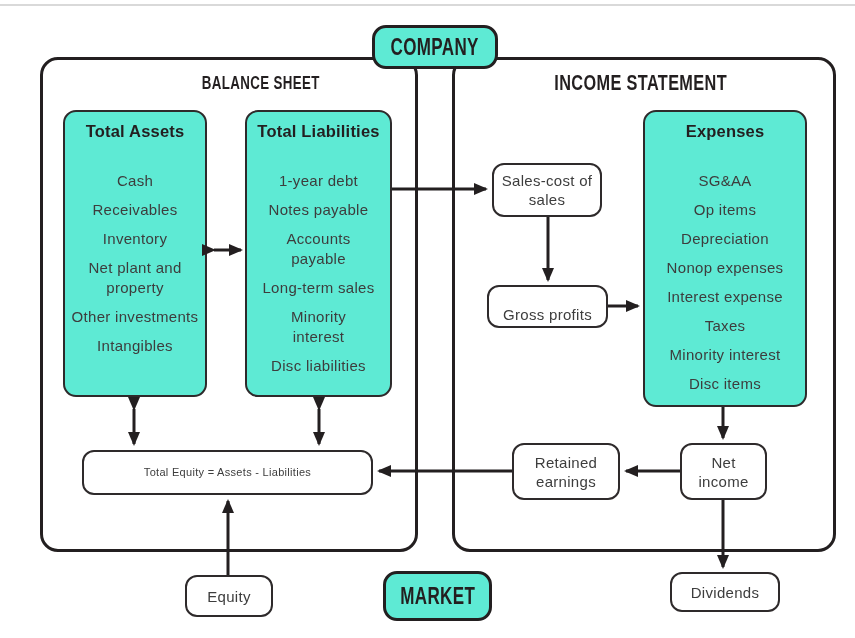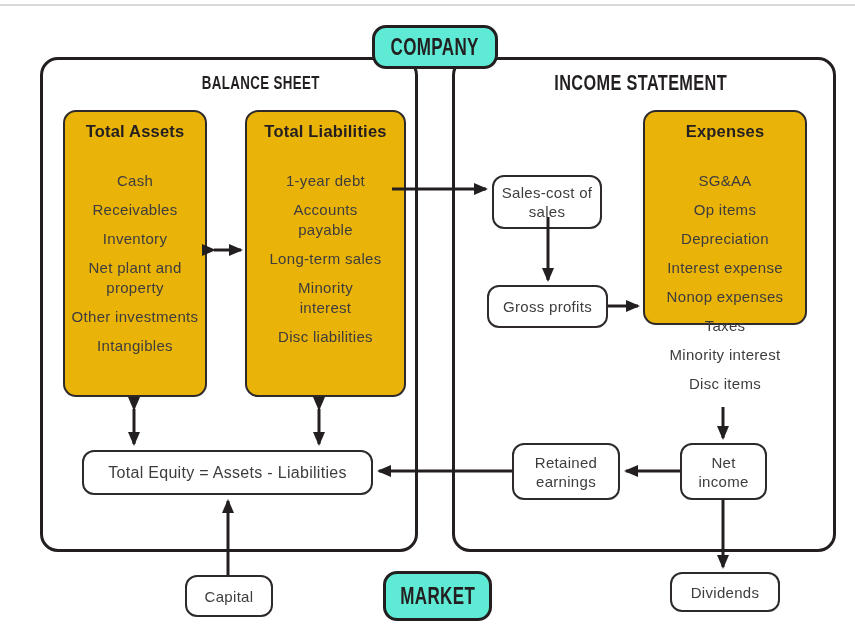--- a/index.html
+++ b/index.html
@@ -22,33 +22,33 @@
   
   .pill{
     position:absolute;background:#5eead4;border:3.5px solid #231f20;border-radius:14px;
     display:flex;align-items:center;justify-content:center;z-index:6;
   }
   .pill .cond{font-size:23px;}
   .company{left:372px;top:25px;width:120px;height:38px;}
   .market{left:383px;top:571px;width:103px;height:44px;}
   
   .node{
-    position:absolute;background:#eab308;border:2px solid #2e2a2b;border-radius:13px;
+    position:absolute;background:#5eead4;border:2px solid #2e2a2b;border-radius:13px;
     box-sizing:border-box;z-index:2;
   }
   .node-title{font-weight:700;font-size:16.5px;text-align:center;color:#231f20;padding-top:10px;letter-spacing:0.2px;}
   .items{display:flex;flex-direction:column;gap:9px;margin-top:30px;align-items:center;}
   .item{font-size:15px;line-height:20px;color:#3d3d3d;text-align:center;letter-spacing:0.3px;min-height:20px;
         display:flex;align-items:center;justify-content:center;padding:0 6px;}
   .small-node{
     position:absolute;background:#ffffff;border:2px solid #2e2a2b;border-radius:12px;
     display:flex;align-items:center;justify-content:center;text-align:center;
     font-size:15px;line-height:19px;color:#3d3d3d;letter-spacing:0.3px;box-sizing:border-box;z-index:2;padding:2px 6px;
   }
-  .equity{font-size:16px;}
+  .equity{font-size:11px;}
   .arrows{position:absolute;left:0;top:0;z-index:3;}
 </style>
 </head>
 <body>
 
 <div class="canvas">
 
   <div class="top-rule"></div>
 
   <div class="panel panel-left"></div>
@@ -73,67 +73,68 @@
     <div class="items">
       <div class="item">Cash</div>
       <div class="item">Receivables</div>
       <div class="item">Inventory</div>
       <div class="item">Net plant and property</div>
       <div class="item">Other investments</div>
       <div class="item">Intangibles</div>
     </div>
   </div>
 
-  <div class="node" style="left:245px;top:110px;width:161px;height:287px;">
+  <div class="node" style="left:245px;top:110px;width:147px;height:287px;">
     <div class="node-title">Total Liabilities</div>
     <div class="items">
       <div class="item">1-year debt</div>
+      <div class="item">Notes payable</div>
       <div class="item" style="max-width:90px;">Accounts payable</div>
       <div class="item">Long-term sales</div>
       <div class="item" style="max-width:80px;">Minority interest</div>
       <div class="item">Disc liabilities</div>
     </div>
   </div>
 
-  <div class="node" style="left:643px;top:110px;width:164px;height:215px;">
+  <div class="node" style="left:643px;top:110px;width:164px;height:297px;">
     <div class="node-title">Expenses</div>
     <div class="items">
       <div class="item">SG&amp;AA</div>
       <div class="item">Op items</div>
       <div class="item">Depreciation</div>
+      <div class="item">Nonop expenses</div>
       <div class="item">Interest expense</div>
-      <div class="item">Nonop expenses</div>
       <div class="item">Taxes</div>
       <div class="item">Minority interest</div>
       <div class="item">Disc items</div>
     </div>
   </div>
 
-  <div class="small-node" style="left:492px;top:163px;width:110px;height:54px;margin-top:12px;">
+  <div class="small-node" style="left:492px;top:163px;width:110px;height:54px;">
     <span>Sales-cost of sales</span>
   </div>
 
-  <div class="small-node" style="left:487px;top:285px;width:121px;height:43px;">
+  <div class="small-node" style="left:487px;top:285px;width:121px;height:43px;align-items:flex-end;">
     <span>Gross profits</span>
   </div>
 
   <div class="small-node equity" style="left:82px;top:450px;width:291px;height:45px;">
     <span>Total Equity = Assets - Liabilities</span>
   </div>
 
   <div class="small-node" style="left:512px;top:443px;width:108px;height:57px;">
     <span style="max-width:80px;">Retained earnings</span>
   </div>
 
   <div class="small-node" style="left:680px;top:443px;width:87px;height:57px;">
     <span style="max-width:58px;">Net income</span>
   </div>
 
   <div class="small-node" style="left:185px;top:575px;width:88px;height:42px;">
-    <span>Capital</span>
+    <span>Equity</span>
   </div>
 
   <div class="small-node" style="left:670px;top:572px;width:110px;height:40px;">
     <span>Dividends</span>
   </div>
 
   <svg class="arrows" width="855" height="638" viewBox="0 0 855 638">
     <defs>
       <marker id="ah" markerUnits="userSpaceOnUse" markerWidth="14" markerHeight="12" refX="12" refY="6" orient="auto">
         <path d="M0,0 L14,6 L0,12 z" fill="#231f20"></path>

